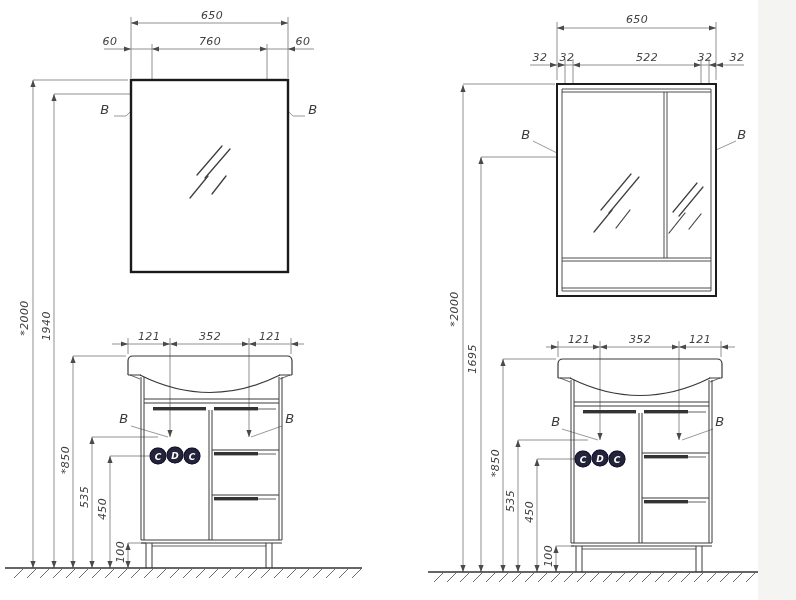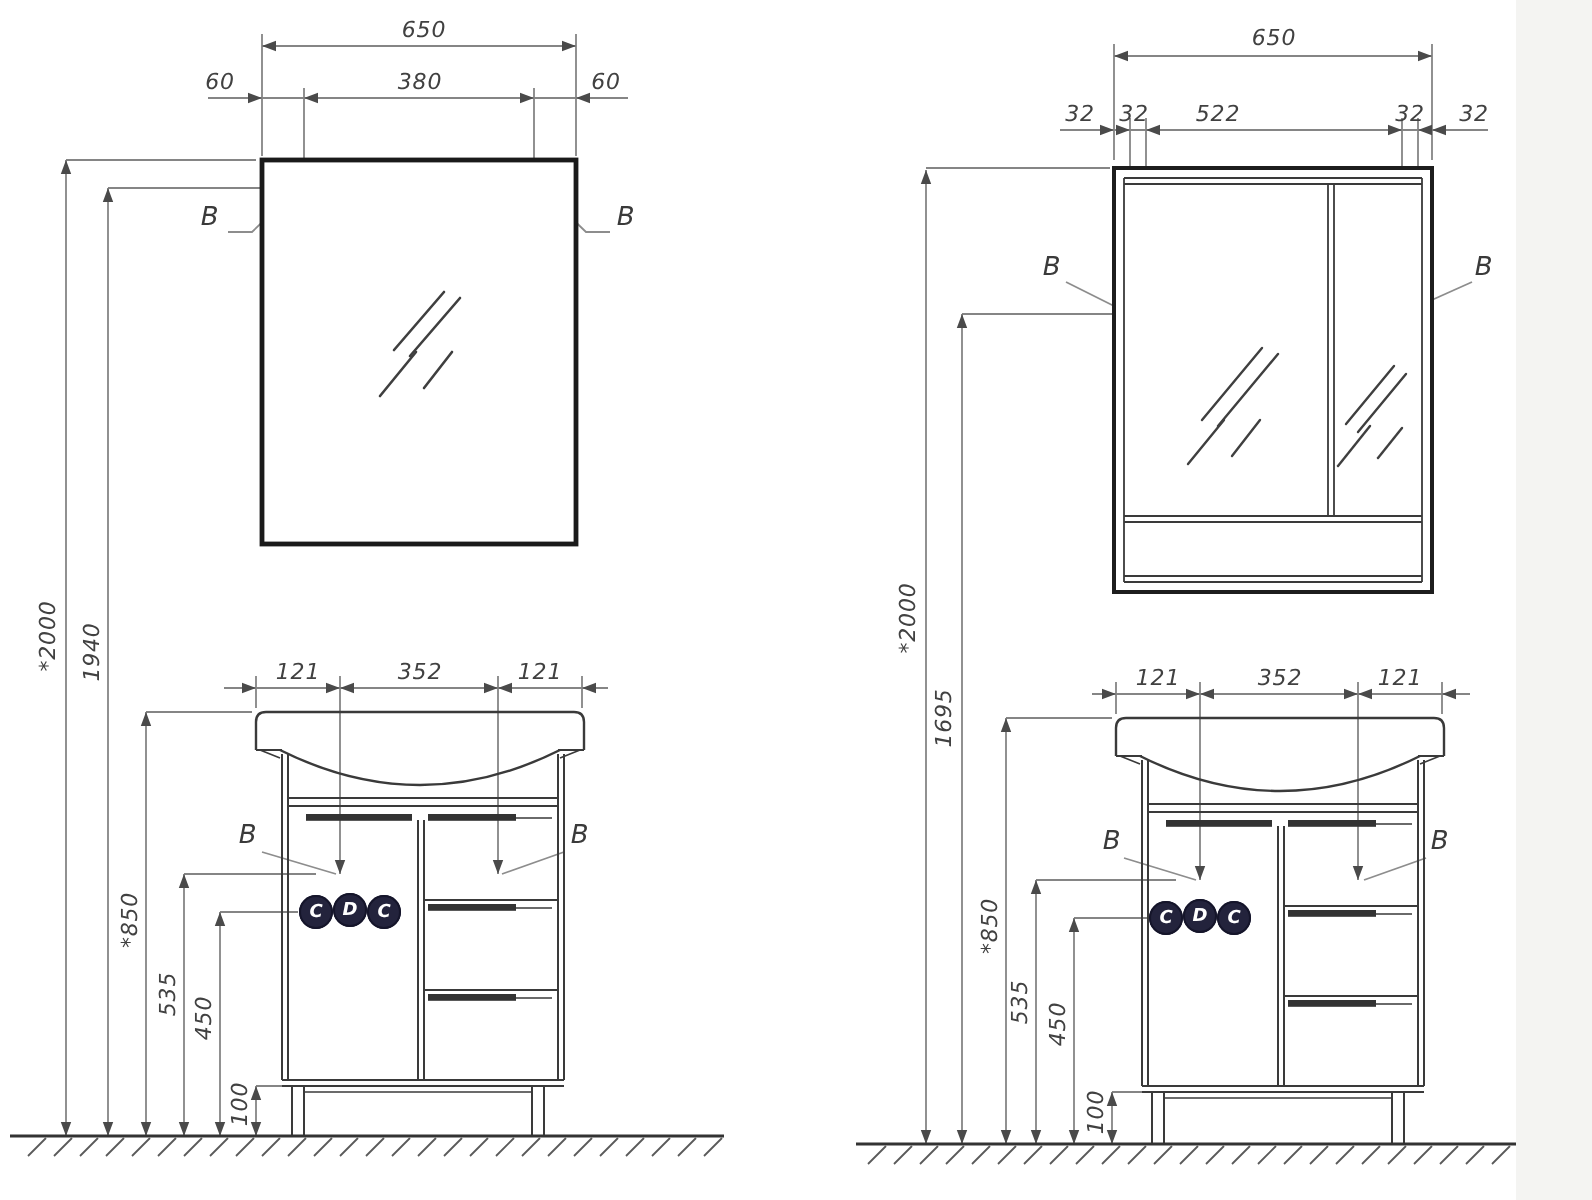--- a/index.html
+++ b/index.html
@@ -200,21 +200,21 @@
         M434,582 l9,-9 M447,582 l9,-9 M460,582 l9,-9 M473,582 l9,-9 M486,582 l9,-9 M499,582 l9,-9
         M512,582 l9,-9 M525,582 l9,-9 M538,582 l9,-9 M551,582 l9,-9 M564,582 l9,-9 M577,582 l9,-9
         M590,582 l9,-9 M603,582 l9,-9 M616,582 l9,-9 M629,582 l9,-9 M642,582 l9,-9 M655,582 l9,-9
         M668,582 l9,-9 M681,582 l9,-9 M694,582 l9,-9 M707,582 l9,-9 M720,582 l9,-9 M733,582 l9,-9
         M746,582 l9,-9"></path>
     </g>
   </svg>
 
   <span class="dim" style="left:212px;top:15px">650</span>
   <span class="dim" style="left:110px;top:41px">60</span>
-  <span class="dim" style="left:210px;top:41px">380</span>
+  <span class="dim" style="left:210px;top:41px">760</span>
   <span class="dim" style="left:303px;top:41px">60</span>
   <span class="dim v" style="left:24px;top:318px">*2000</span>
   <span class="dim v" style="left:46px;top:326px">1940</span>
   <span class="dim b" style="left:105px;top:109px">B</span>
   <span class="dim b" style="left:313px;top:109px">B</span>
 
   <span class="dim" style="left:149px;top:336px">121</span>
   <span class="dim" style="left:210px;top:336px">352</span>
   <span class="dim" style="left:270px;top:336px">121</span>
   <span class="dim v" style="left:65px;top:460px">*850</span>
@@ -224,21 +224,21 @@
   <span class="dim b" style="left:124px;top:418px">B</span>
   <span class="dim b" style="left:290px;top:418px">B</span>
 
   <span class="badge" style="left:158px;top:456px">C</span>
   <span class="badge" style="left:175px;top:455px">D</span>
   <span class="badge" style="left:192px;top:456px">C</span>
 
   <span class="dim" style="left:637px;top:19px">650</span>
   <span class="dim" style="left:540px;top:57px">32</span>
   <span class="dim" style="left:567px;top:57px">32</span>
-  <span class="dim" style="left:609px;top:57px">522</span>
+  <span class="dim" style="left:647px;top:57px">522</span>
   <span class="dim" style="left:705px;top:57px">32</span>
   <span class="dim" style="left:737px;top:57px">32</span>
   <span class="dim v" style="left:454px;top:309px">*2000</span>
   <span class="dim v" style="left:472px;top:359px">1695</span>
   <span class="dim b" style="left:526px;top:134px">B</span>
   <span class="dim b" style="left:742px;top:134px">B</span>
 
   <span class="dim" style="left:579px;top:339px">121</span>
   <span class="dim" style="left:640px;top:339px">352</span>
   <span class="dim" style="left:700px;top:339px">121</span>

